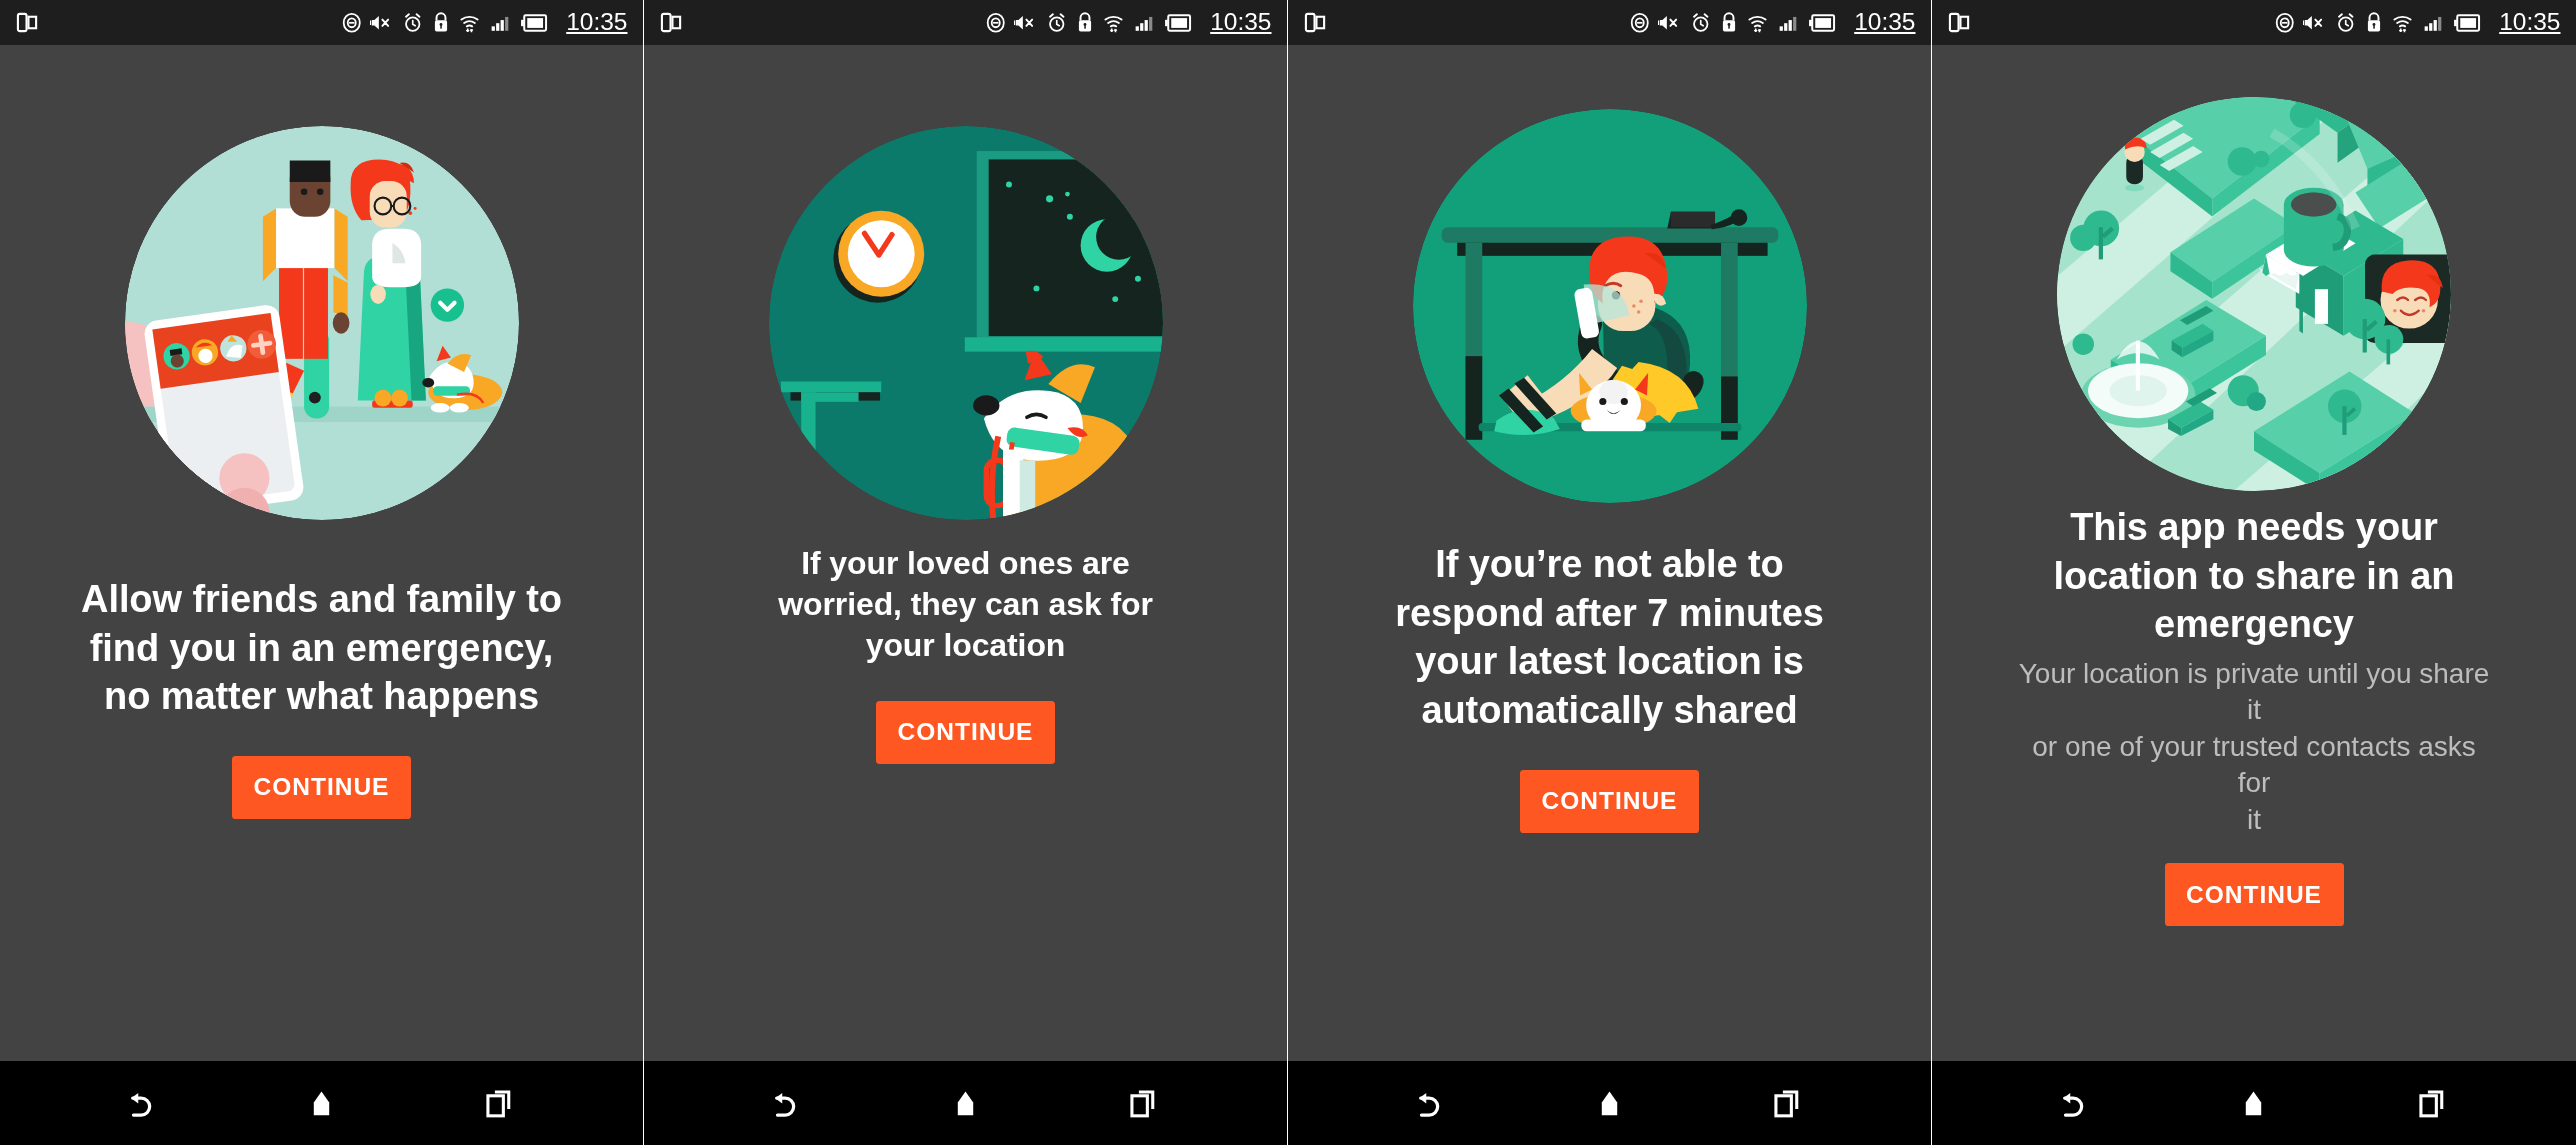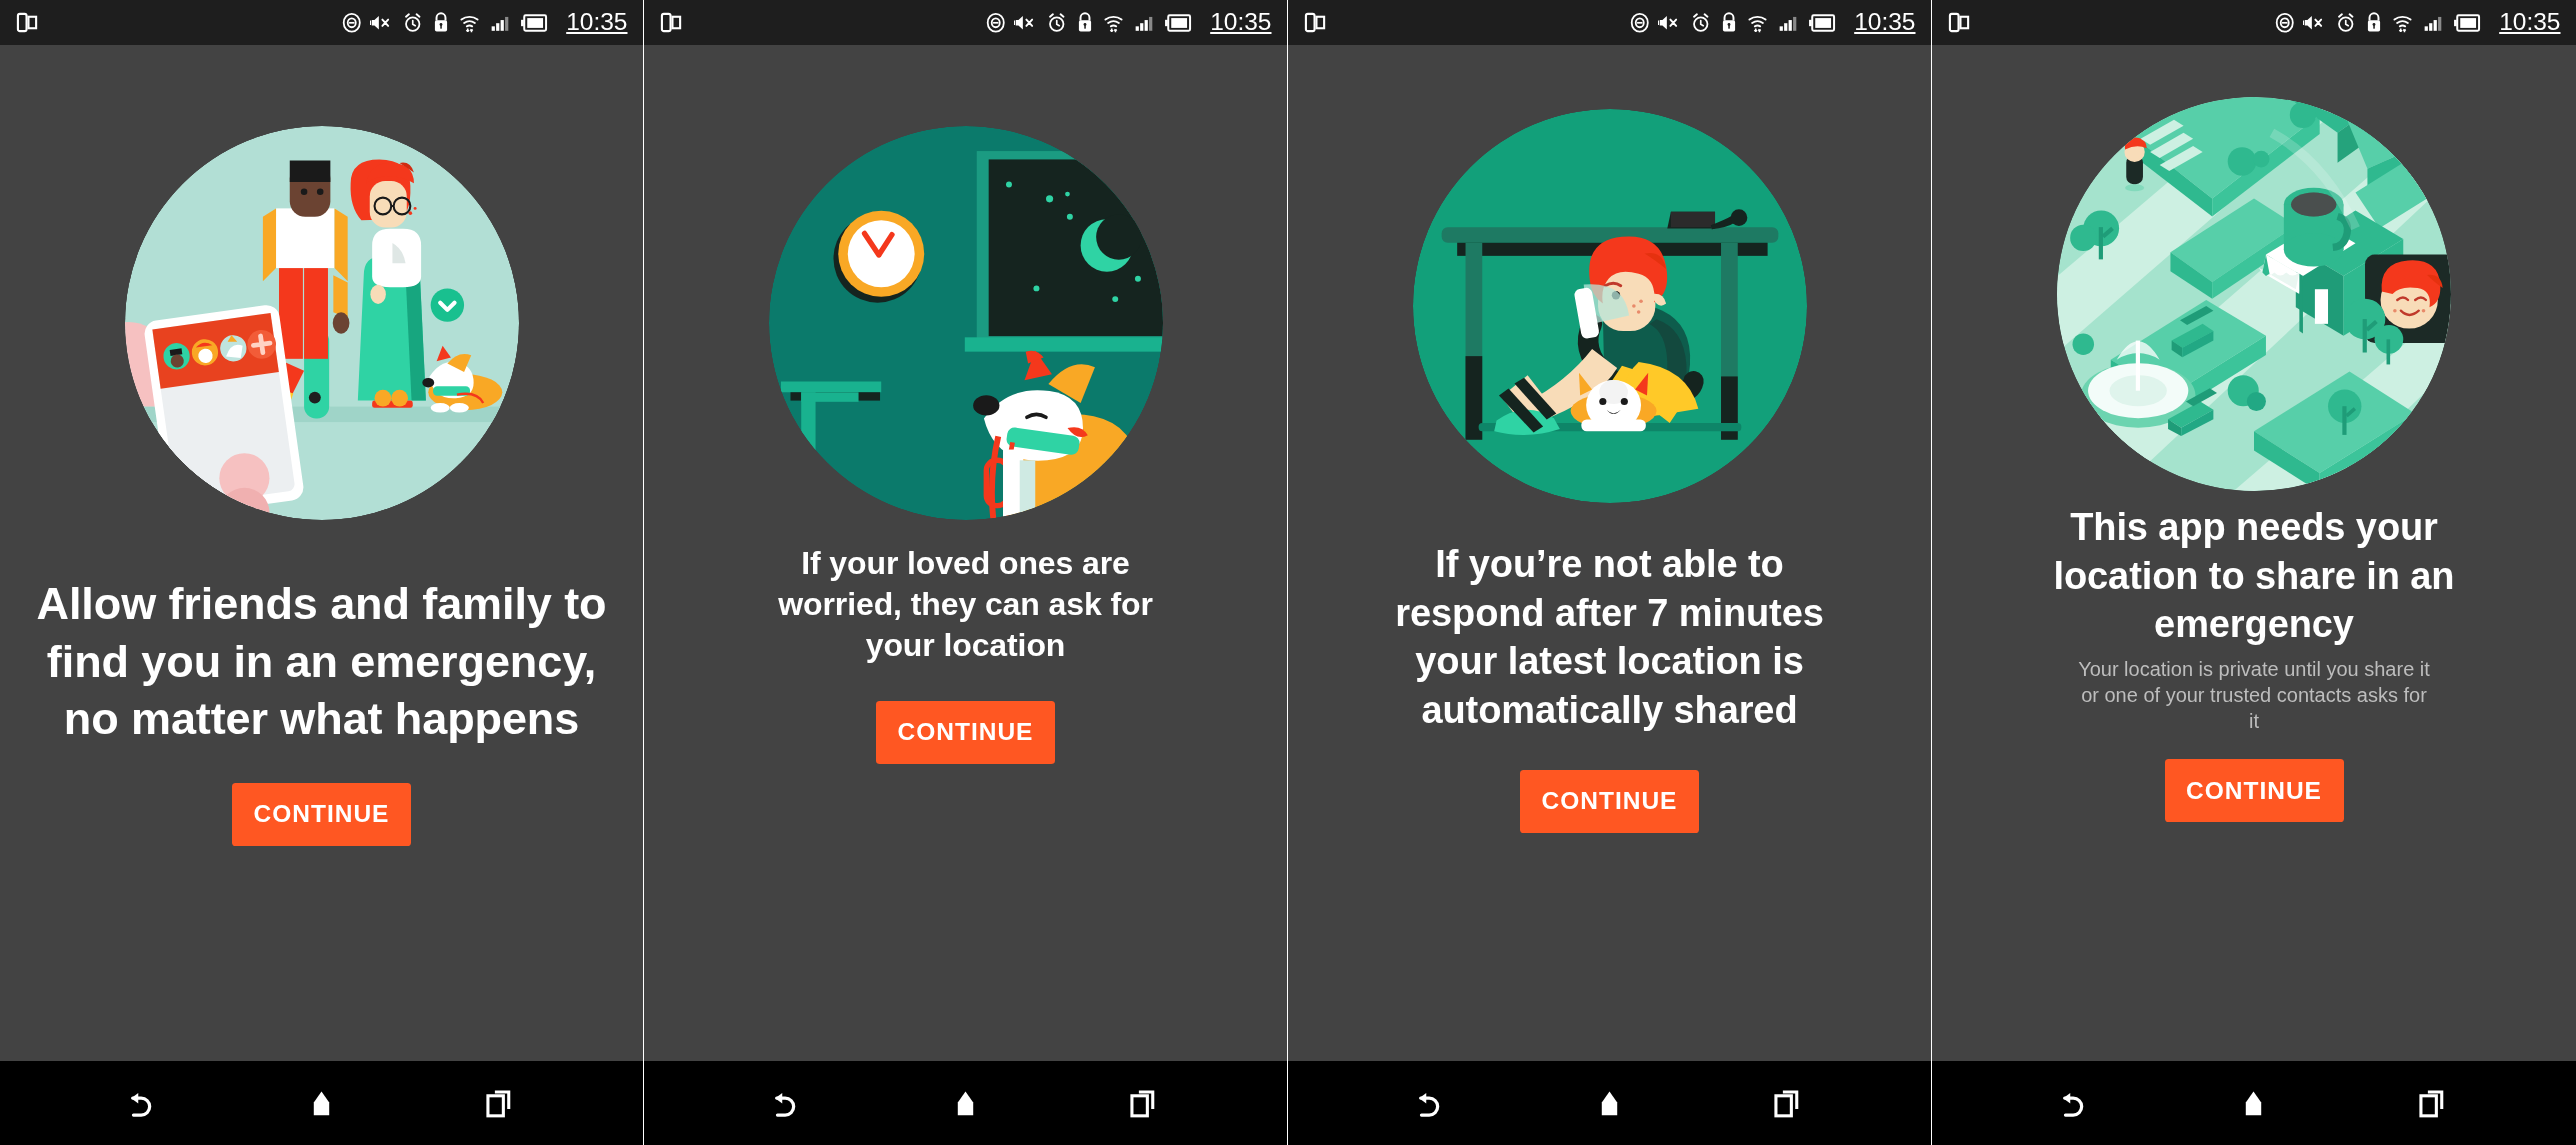--- a/index.html
+++ b/index.html
@@ -87,25 +87,25 @@
     display:flex;align-items:center;justify-content:center;
     cursor:pointer;background:transparent;border:none;
   }
 
   
   .p-illo-1{width:394px;height:394px;margin-top:81px;}
   .p-illo-2{width:394px;height:394px;margin-top:81px;}
   .p-illo-3{width:394px;height:394px;margin-top:64px;}
   .p-illo-4{width:394px;height:394px;margin-top:52px;}
 
-  .h1-1{font-size:45px;margin-top:55px;}
+  .h1-1{font-size:38px;margin-top:55px;}
   .h1-2{font-size:32px;margin-top:23px;}
   .h1-3{font-size:38px;margin-top:37px;}
   .h1-4{font-size:38px;margin-top:12px;}
-  .sub-4{font-size:20px;margin-top:7.2px;max-width:471px;}
+  .sub-4{font-size:28px;margin-top:7.2px;max-width:471px;}
 
   .cta-1{margin-top:35px;width:179px;height:63px;font-size:24.5px;}
   .cta-2{margin-top:35px;width:179px;height:63px;font-size:24.5px;}
   .cta-3{margin-top:35px;width:179px;height:63px;font-size:24.5px;}
   .cta-4{margin-top:25px;width:179px;height:63px;font-size:24.5px;}
 </style>
 </head>
 <body>
 
 <div class="screens">

